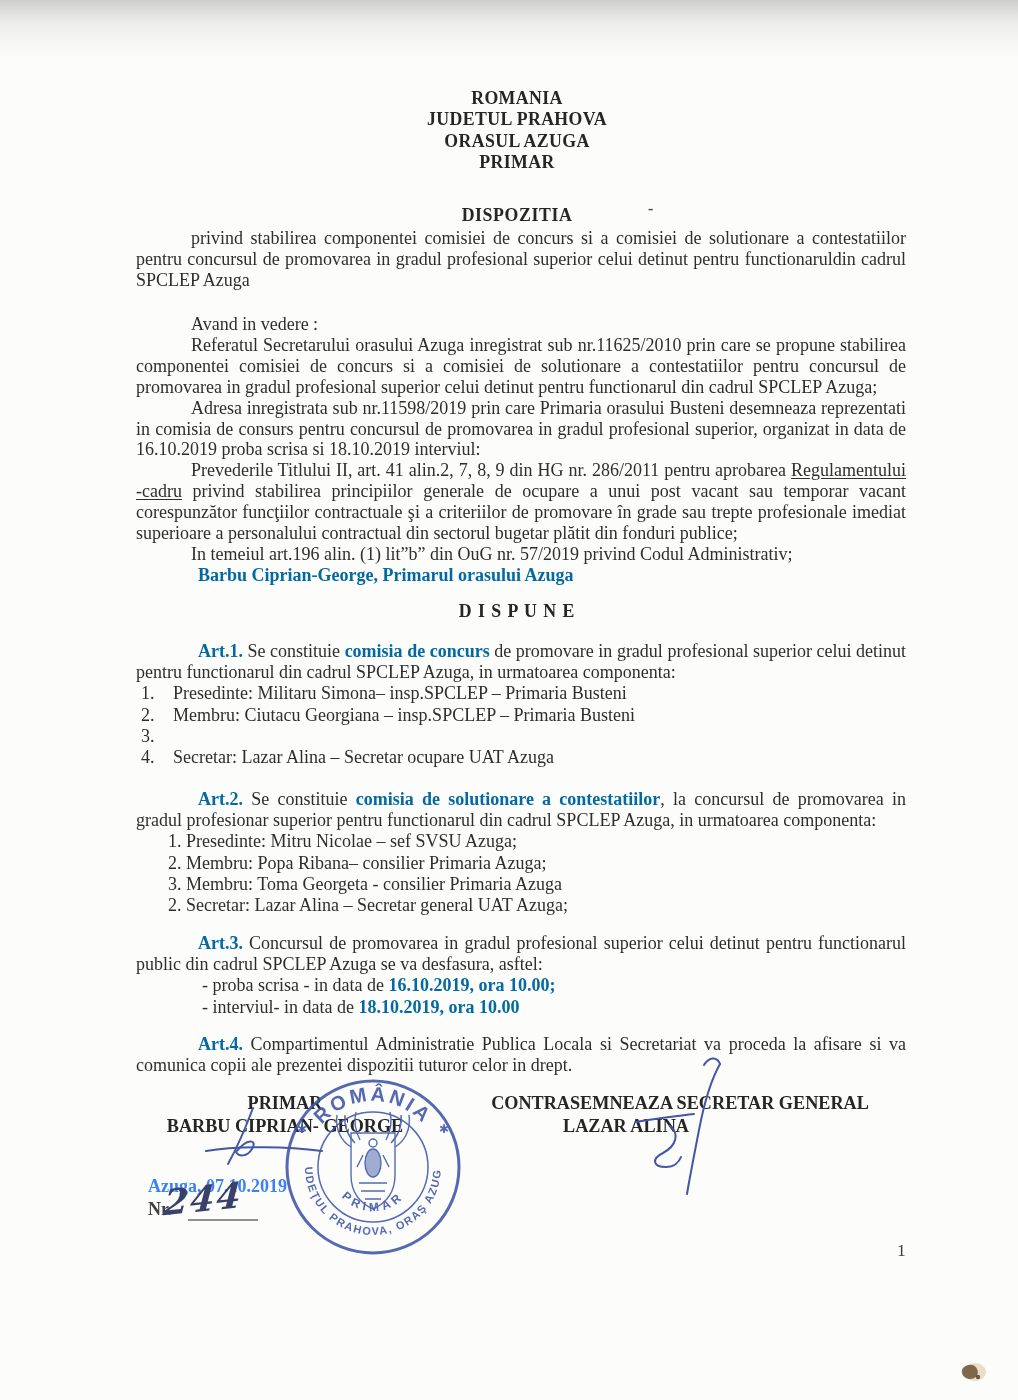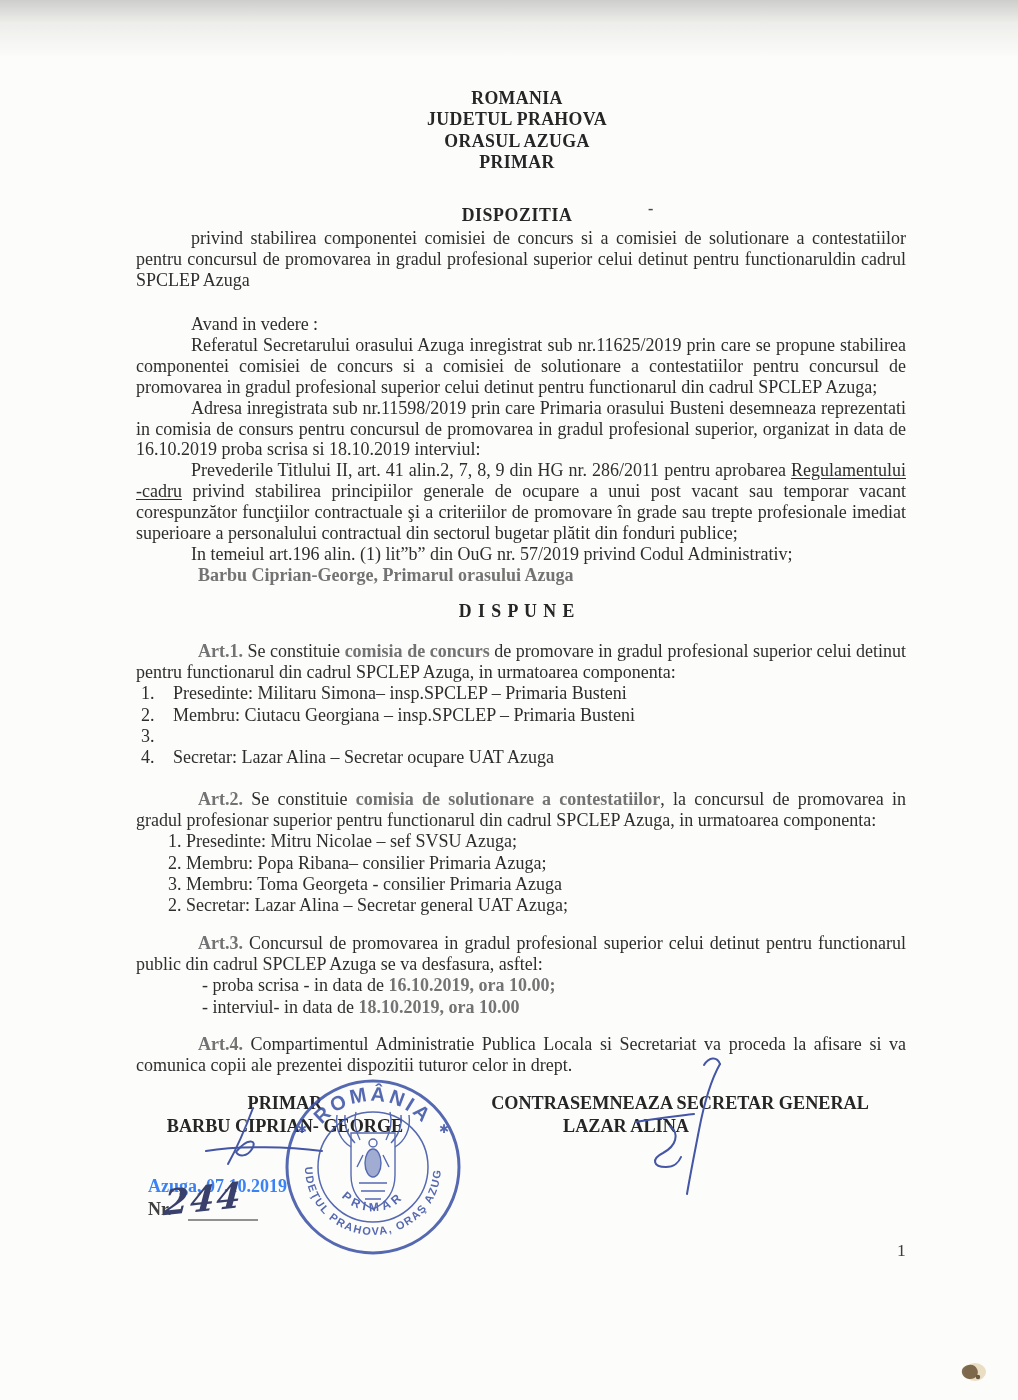--- a/index.html
+++ b/index.html
@@ -28,21 +28,21 @@
     position:absolute; left:648px; top:200px; font-weight:bold; font-size:16px; color:#4a4a4a;
   }
   .block {
     position:absolute; left:136px; width:770px;
     font-size:18px; line-height:21.2px;
     text-align:justify;
   }
   .block p { margin:0;font-family:Liberation Serif, serif; }
   .indent { text-indent:55px; }
   .indent2 { text-indent:62px; }
-  .b { font-weight:bold; color:#737373; }
+  .b { font-weight:bold; color:#0369a1; }
   .u { text-decoration:underline; text-underline-offset:2px; }
   .subtitle { top:228px; }
   .preamble { top:314px; line-height:20.9px; }
   .dispune {
     position:absolute; left:0; top:601px; width:1034px; text-align:center;
     font-weight:bold; font-size:17.8px; letter-spacing:1px; color:#262626;
   }
   .art1 { top:641px; }
   .art2 { top:789px; }
   .art3 { top:933px; }
@@ -96,21 +96,21 @@
   <div>PRIMAR</div>
 </header>
 
 <div class="doc-title">DISPOZITIA</div>
 <div class="title-dash">-</div>
 
 <div class="block subtitle indent">privind stabilirea componentei comisiei de concurs si a comisiei de solutionare a contestatiilor pentru concursul de promovarea in gradul profesional superior celui detinut pentru functionaruldin cadrul SPCLEP Azuga</div>
 
 <div class="block preamble">
   <p class="indent">Avand in vedere :</p>
-  <p class="indent">Referatul Secretarului orasului Azuga inregistrat sub nr.11625/2019 prin care se propune stabilirea componentei comisiei de concurs si a comisiei de solutionare a contestatiilor pentru concursul de promovarea in gradul profesional superior celui detinut pentru functionarul din cadrul SPCLEP Azuga;</p>
+  <p class="indent">Referatul Secretarului orasului Azuga inregistrat sub nr.11625/2010 prin care se propune stabilirea componentei comisiei de concurs si a comisiei de solutionare a contestatiilor pentru concursul de promovarea in gradul profesional superior celui detinut pentru functionarul din cadrul SPCLEP Azuga;</p>
   <p class="indent">Adresa inregistrata sub nr.11598/2019 prin care Primaria orasului Busteni desemneaza reprezentati in comisia de consurs pentru concursul de promovarea in gradul profesional superior, organizat in data de 16.10.2019 proba scrisa si 18.10.2019 interviul:</p>
   <p class="indent"><span>Prevederile Titlului II, art. 41 alin.2, 7, 8, 9 din HG nr. 286/2011 pentru aprobarea </span><span class="u">Regulamentului -cadru</span><span> privind stabilirea principiilor generale de ocupare a unui post vacant sau temporar vacant corespunzător funcţiilor contractuale şi a criteriilor de promovare în grade sau trepte profesionale imediat superioare a personalului contractual din sectorul bugetar plătit din fonduri publice;</span></p>
   <p class="indent">In temeiul art.196 alin. (1) lit”b” din OuG nr. 57/2019 privind Codul Administrativ;</p>
   <p class="indent2 b">Barbu Ciprian-George, Primarul orasului Azuga</p>
 </div>
 
 <div class="dispune">D I S P U N E</div>
 
 <div class="block art1">
   <p class="indent2"><span class="b">Art.1.</span><span> Se constituie </span><span class="b">comisia de concurs</span><span> de promovare in gradul profesional superior celui detinut pentru functionarul din cadrul SPCLEP Azuga, in urmatoarea componenta:</span></p>

